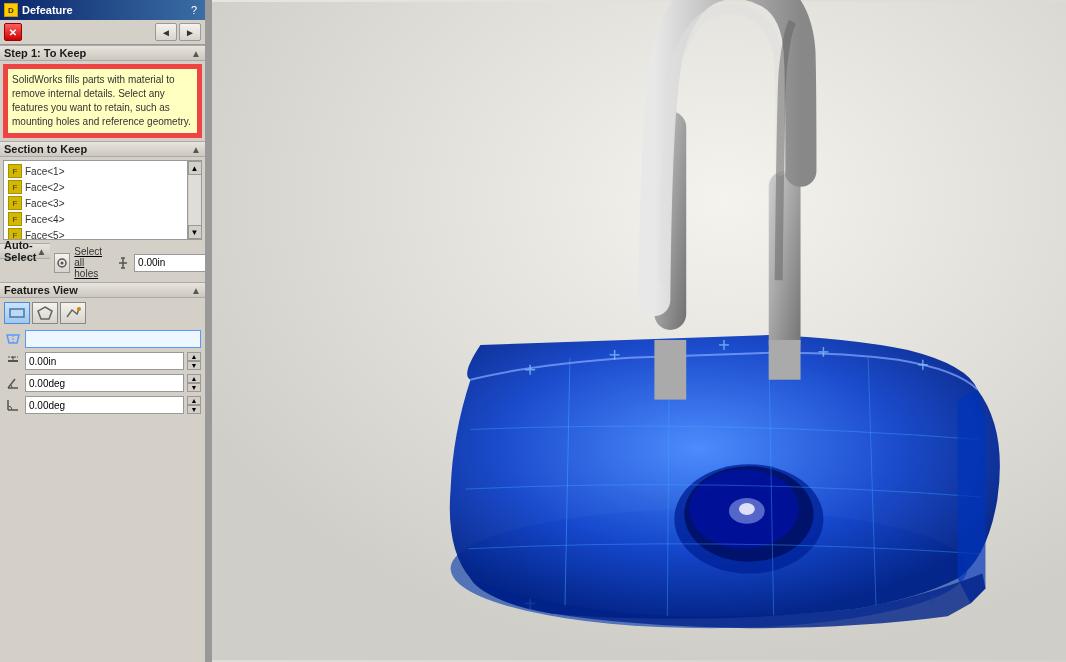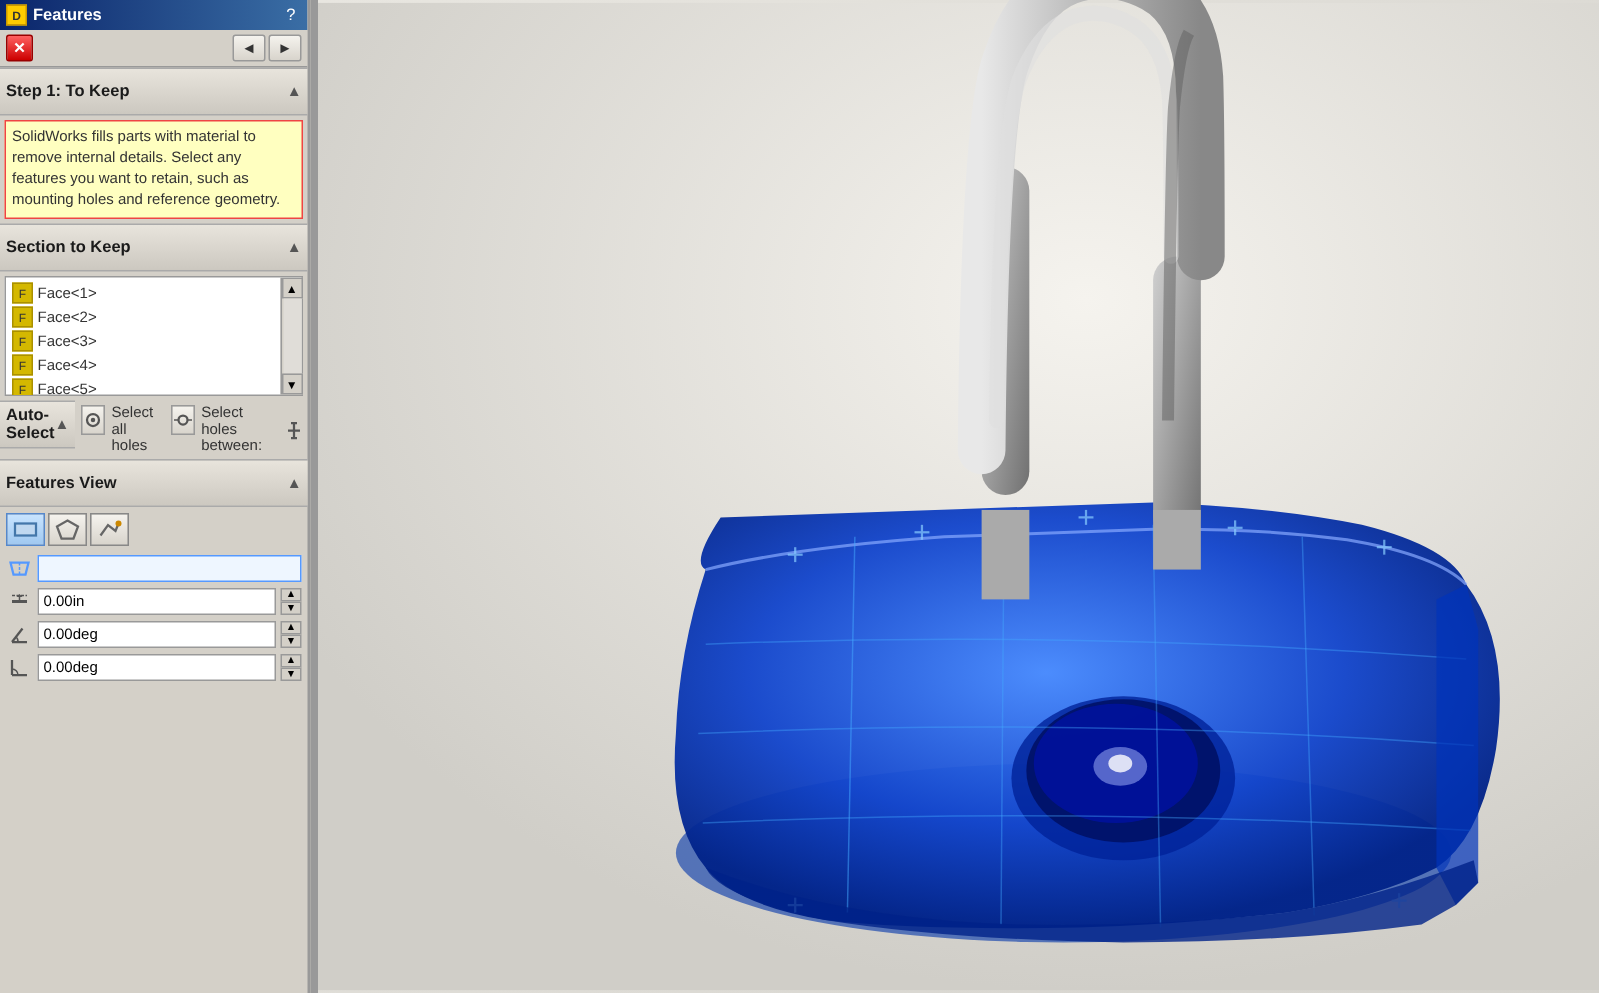--- a/index.html
+++ b/index.html
@@ -104,37 +104,37 @@
 
     
     .section-header {
       display: flex;
       align-items: center;
       justify-content: space-between;
       background: linear-gradient(to bottom, #e8e4dc, #ccc8c0);
       border-top: 1px solid #aaa;
       border-bottom: 1px solid #aaa;
       padding: 2px 4px;
-      height: 32px;
+      height: 16px;
     }
     .section-title {
       font-weight: bold;
       font-size: 11px;
       color: #1a1a1a;
     }
     .section-chevron {
       font-size: 10px;
       color: #555;
       cursor: pointer;
     }
 
     
     .info-box {
       background: #ffffc0;
-      border: 1px solid #ef4444;
+      border: 5px solid #ef4444;
       margin: 3px;
       padding: 4px;
       font-size: 10px;
       line-height: 1.4;
       color: #333;
     }
 
     
     .features-section {
       display: flex;
@@ -195,23 +195,24 @@
       background: #e0ddd8;
     }
 
     
     .auto-select-section {
       display: flex;
       flex-direction: row;
     }
     .auto-select-row {
       display: flex;
-      align-items: flex-start;
+      align-items: center;
       gap: 4px;
       padding: 3px 4px;
+      text-decoration: underline;
     }
     .icon-btn {
       width: 20px;
       height: 20px;
       background: linear-gradient(to bottom, #f5f3ee, #d8d4cc);
       border: 1px solid #999;
       display: flex;
       align-items: center;
       justify-content: center;
       font-size: 10px;
@@ -342,21 +343,21 @@
     }
   </style>
 </head>
 <body>
 
 <div id="left-panel">
 
   <div class="title-bar">
     <div class="title-bar-left">
       <div class="title-icon">D</div>
-      <span class="title-text">Features</span>
+      <span class="title-text">Defeature</span>
     </div>
     <span class="title-help">?</span>
   </div>
 
   <div class="panel-controls">
     <div class="close-btn">✕</div>
     <div class="spacer"></div>
     <div class="nav-btn">◄</div>
     <div class="nav-btn">►</div>
   </div>
@@ -412,30 +413,20 @@
       <span class="section-chevron">▲</span>
     </div>
     <div class="auto-select-row">
       <div class="icon-btn">
         <svg width="14" height="14" viewBox="0 0 14 14">
           <circle cx="7" cy="7" r="4" fill="none" stroke="#555" stroke-width="1.5"></circle>
           <circle cx="7" cy="7" r="1.5" fill="#555"></circle>
         </svg>
       </div>
       <span class="auto-select-label">Select all holes</span>
-    </div>
-    <div class="auto-select-row">
-      <div class="icon-btn">
-        <svg width="14" height="14" viewBox="0 0 14 14">
-          <circle cx="7" cy="7" r="3" fill="none" stroke="#555" stroke-width="1.5"></circle>
-          <line x1="4" y1="7" x2="1" y2="7" stroke="#555" stroke-width="1"></line>
-          <line x1="10" y1="7" x2="13" y2="7" stroke="#555" stroke-width="1"></line>
-        </svg>
-      </div>
-      <span class="auto-select-label">Select holes between:</span>
     </div>
     <div class="input-row">
       <div class="sv-icon">
         <svg width="14" height="14" viewBox="0 0 14 14">
           <line x1="7" y1="2" x2="7" y2="12" stroke="#555" stroke-width="1.5"></line>
           <line x1="3" y1="7" x2="11" y2="7" stroke="#555" stroke-width="1.5"></line>
           <line x1="5" y1="2" x2="9" y2="2" stroke="#555" stroke-width="1.5"></line>
           <line x1="5" y1="12" x2="9" y2="12" stroke="#555" stroke-width="1.5"></line>
         </svg>
       </div>

